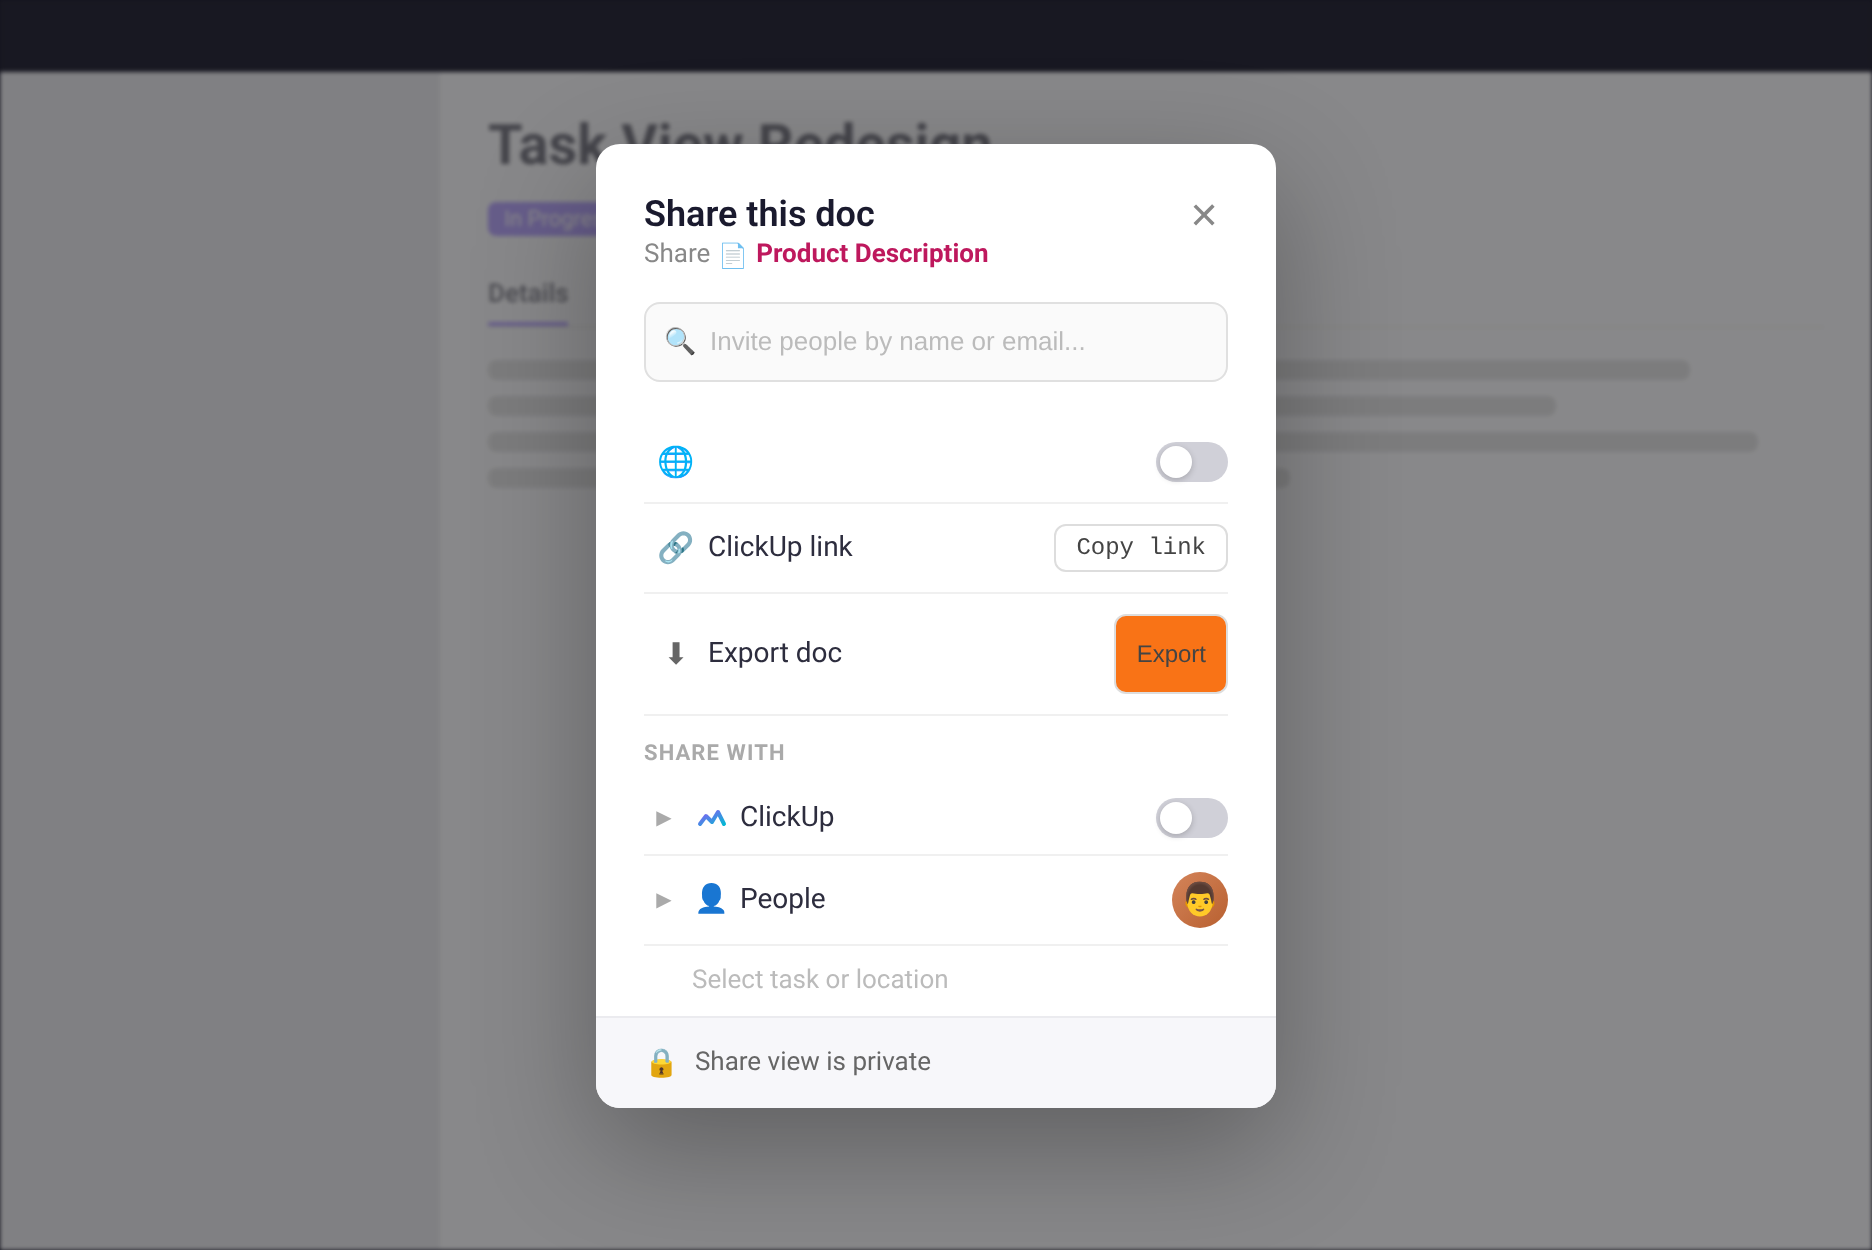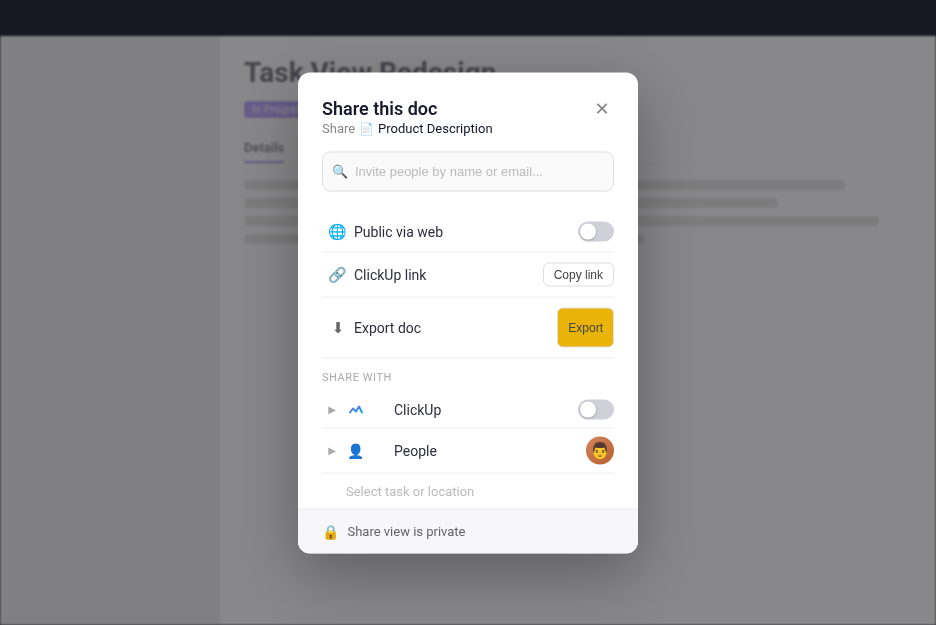--- a/index.html
+++ b/index.html
@@ -159,22 +159,22 @@
       display: flex;
       align-items: flex-end;
       gap: 4px;
     }
 
     .modal-subtitle .doc-icon {
       font-size: 12px;
     }
 
     .modal-subtitle .doc-name {
-      color: #0f172a;
-      font-weight: 400;
+      color: #be185d;
+      font-weight: 700;
     }
 
     
     .search-row {
       position: relative;
       margin-bottom: 20px;
     }
 
     .search-icon-wrap {
       position: absolute;
@@ -260,37 +260,38 @@
     
     .copy-link-btn {
       border: 1px solid #ddd;
       background: #fff;
       color: #444;
       font-size: 12px;
       padding: 4px 10px;
       border-radius: 6px;
       cursor: pointer;
       white-space: nowrap;
+      font-family: Liberation Mono, monospace;
     }
 
     
     .export-btn {
       border: 1px solid #ddd;
-      background: #eab308;
+      background: #f97316;
       color: #444;
       font-size: 12px;
       padding: 12px 10px;
       border-radius: 6px;
       cursor: pointer;
     }
 
     
     .share-with-label {
       font-size: 11px;
-      font-weight: 400;
+      font-weight: 700;
       color: #aaa;
       letter-spacing: 0.05em;
       text-transform: uppercase;
       padding: 12px 0 8px 0;
     }
 
     
     .expandable-item {
       display: flex;
       align-items: center;
@@ -316,21 +317,20 @@
       display: flex;
       align-items: center;
       justify-content: center;
       font-size: 14px;
     }
 
     .expand-label {
       flex: 1;
       font-size: 14px;
       color: #2d2d3e;
-      margin-left: 24px;
     }
 
     .avatar-circle {
       width: 28px;
       height: 28px;
       border-radius: 50%;
       background: linear-gradient(135deg, #d4845a, #b86030);
       display: flex;
       align-items: center;
       justify-content: center;
@@ -411,21 +411,20 @@
       <span class="doc-name">Product Description</span>
     </div>
 
     <div class="search-row">
       <span class="search-icon-wrap">🔍</span>
       <input class="search-input" type="text" placeholder="Invite people by name or email..." style="">
     </div>
 
     <div class="section-item">
       <div class="item-icon">🌐</div>
-      <span class="item-label">Public via web</span>
       <div class="item-action">
         <div class="toggle off">
           <div class="toggle-knob"></div>
         </div>
       </div>
     </div>
 
     <div class="section-item">
       <div class="item-icon">🔗</div>
       <span class="item-label">ClickUp link</span>

